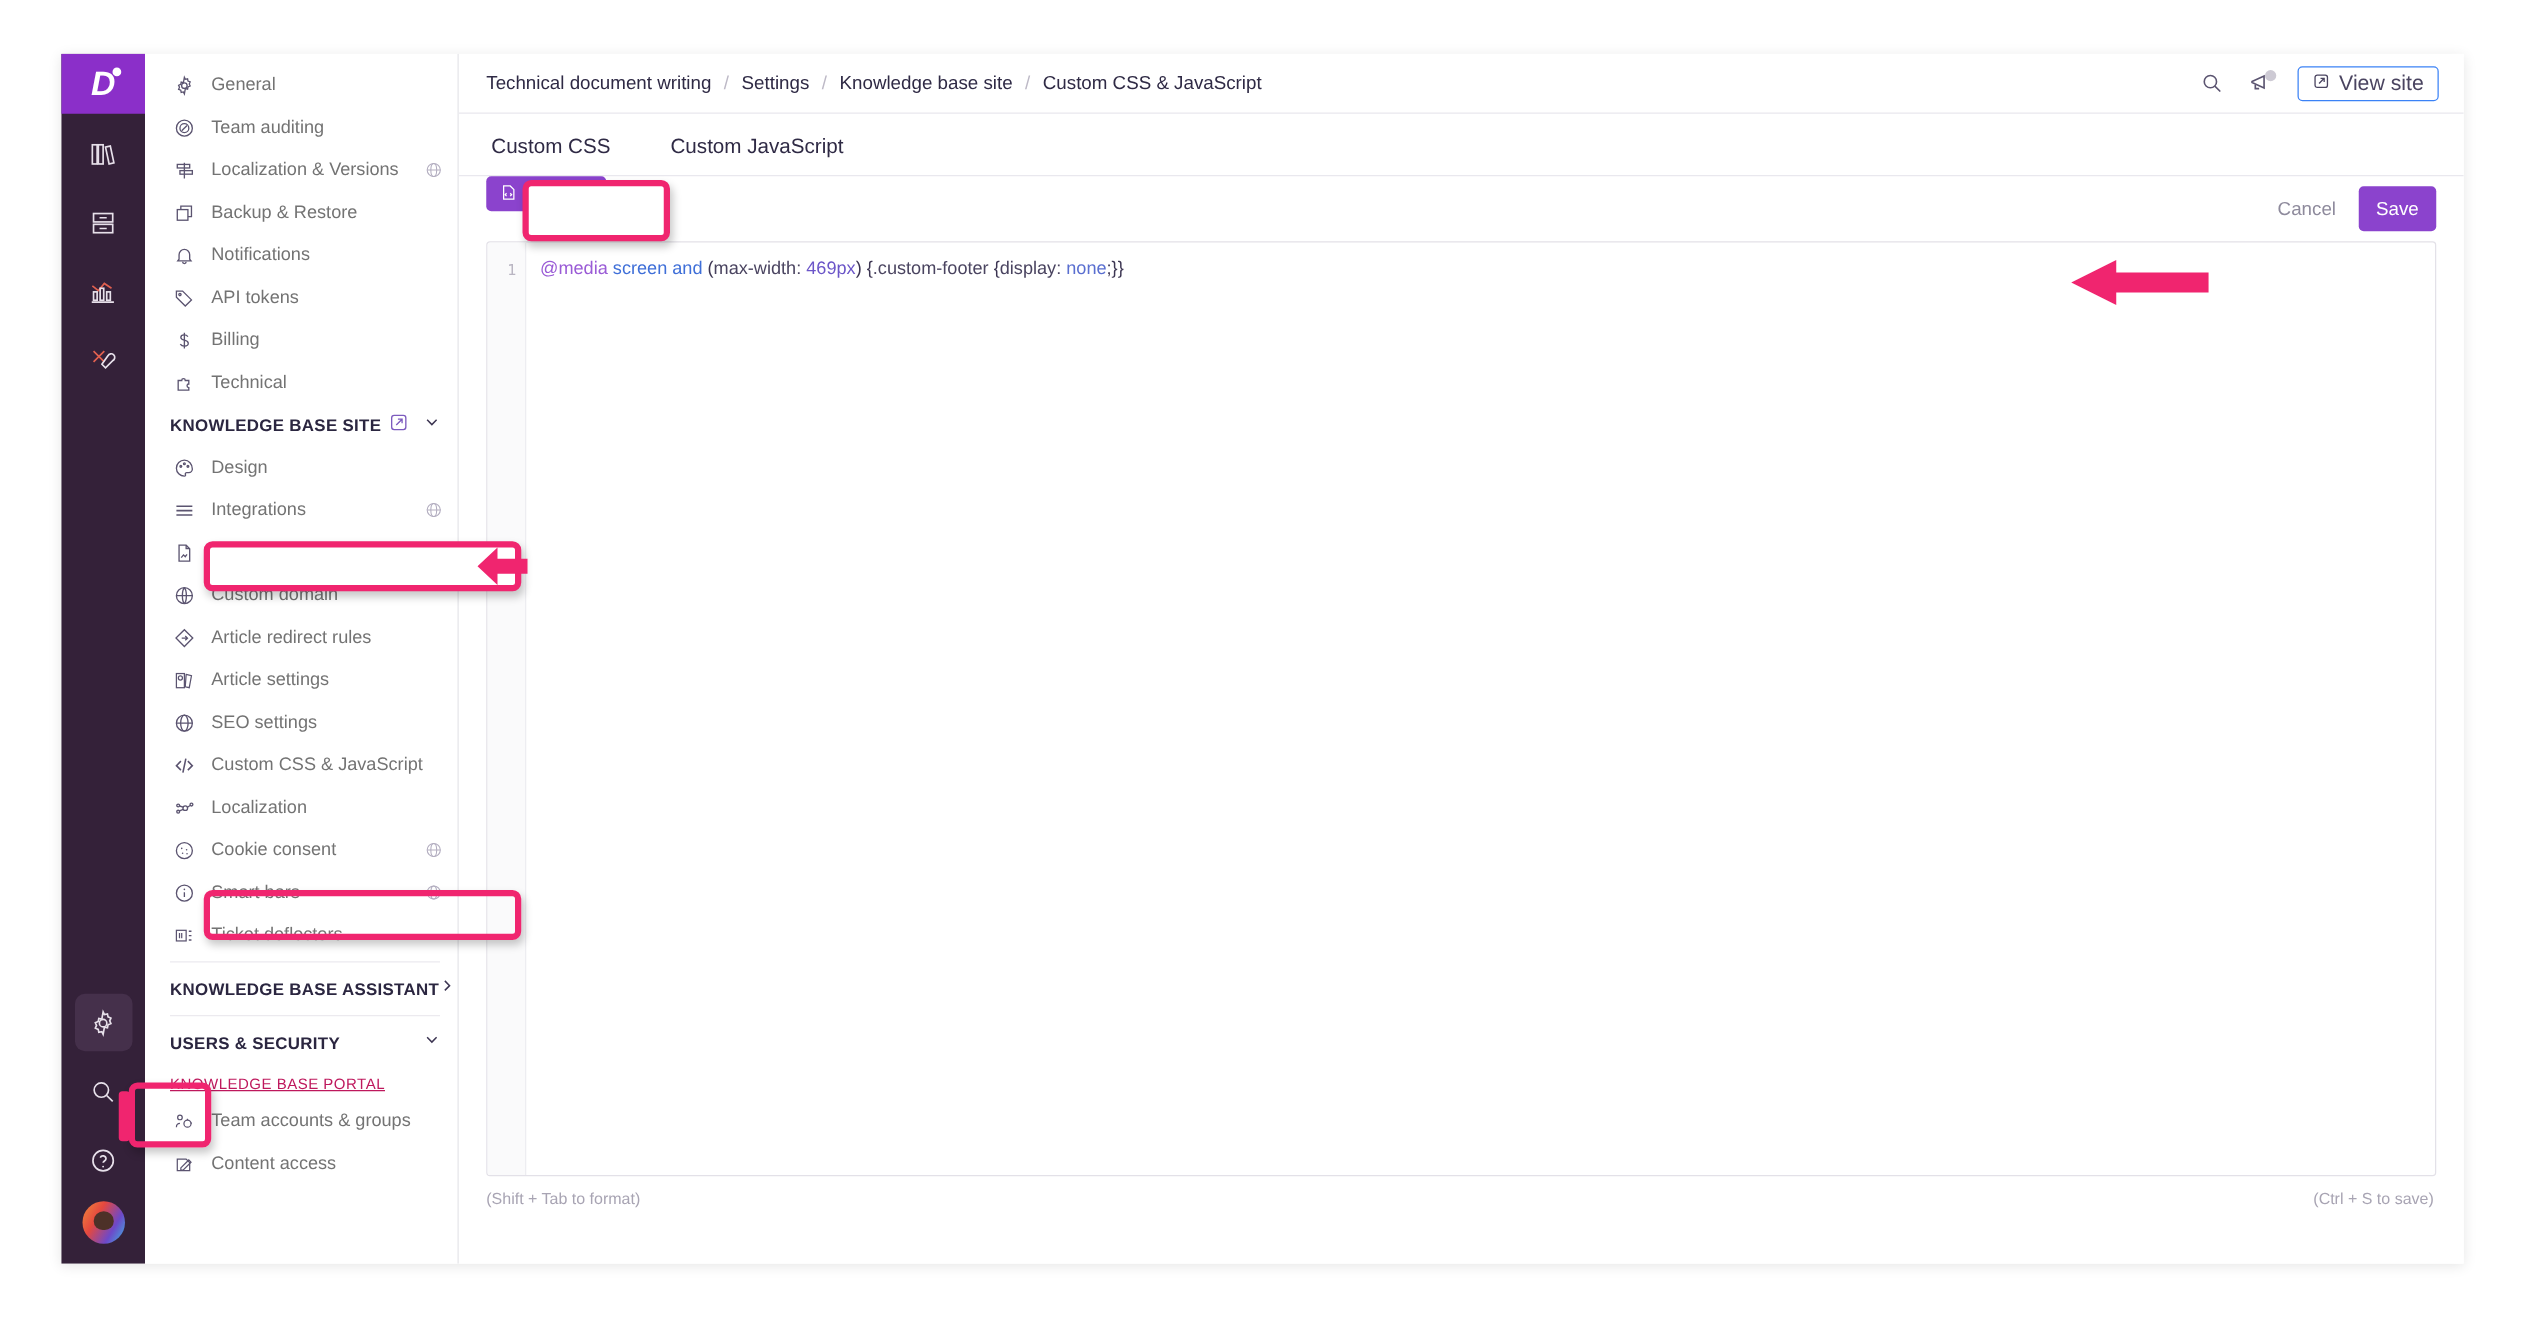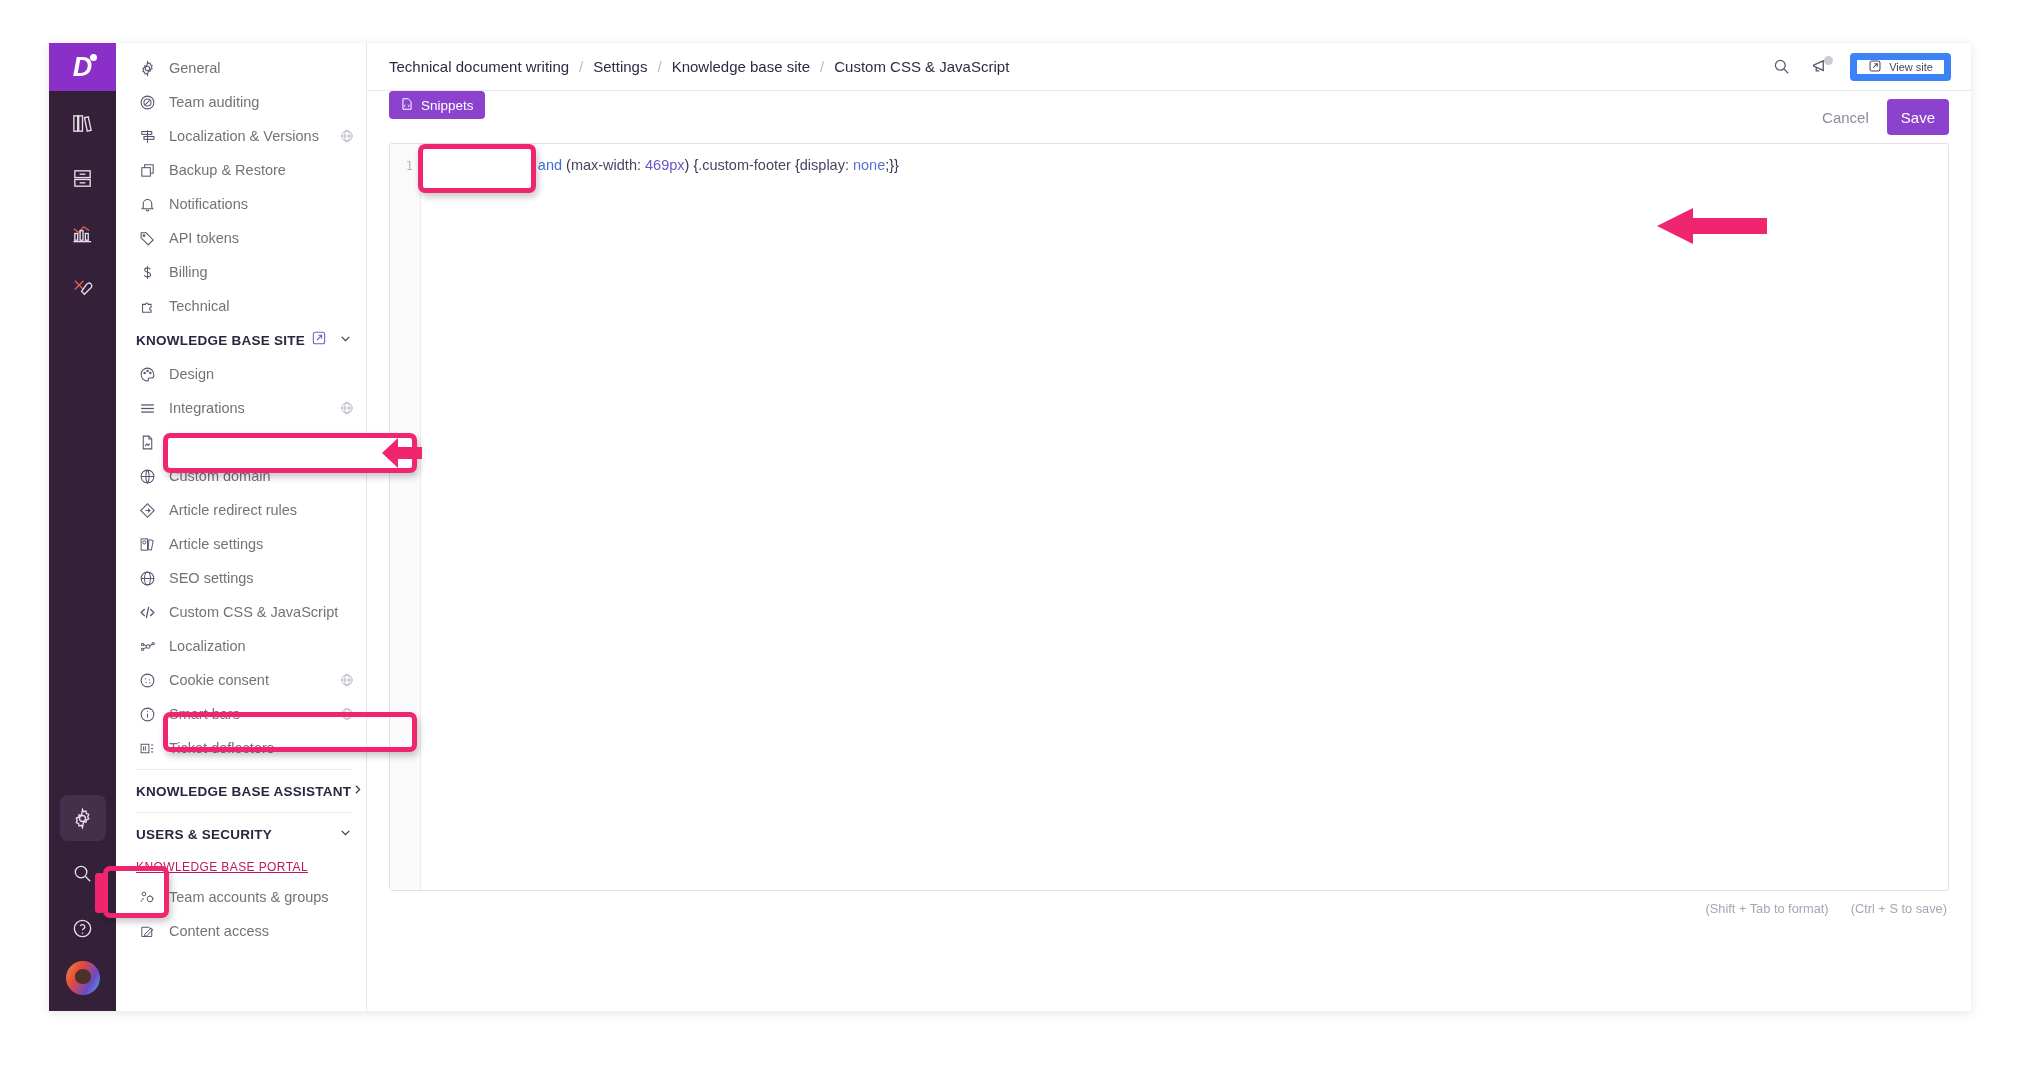--- a/index.html
+++ b/index.html
@@ -153,23 +153,23 @@
   }
   .crumbs { display:flex; align-items:center; font-size: 15px; }
   .crumb { color: #2f2a45; white-space:nowrap; cursor:pointer; }
   .crumb.last { cursor: default; }
   .crumb-sep { color: #bdb9c6; margin: 0 10px; }
   .top-right { margin-left: auto; display:flex; align-items:center; gap: 18px; }
   .top-ico { width: 22px; height: 22px; color:#5b5470; display:flex; align-items:center; justify-content:center; cursor:pointer; position:relative; }
   .top-ico .bdot { position:absolute; right:-1px; top:0px; width:9px;height:9px;border-radius:50%;background:#cdcad4; }
   .viewsite {
     display:flex; align-items:center; gap:7px;
-    border:7px solid #3b82f6; border-radius:4px;
+    border:1px solid #3b82f6; border-radius:4px;
     height:28px; padding: 0 11px;
-    font-size: 11px; color:#4a4460; cursor:pointer; background:#fff;
+    font-size: 17px; color:#4a4460; cursor:pointer; background:#fff;
   }
 
   
   .tabsrow {
     height: 50px; flex: 0 0 50px;
     border-bottom: 1px solid #e9e8ee;
     display:flex; align-items: flex-end;
     padding-left: 22px;
     position: relative;
   }
@@ -239,21 +239,21 @@
   }
   .tk-at { color:#9a5bd6; }
   .tk-kw { color:#3f6fd8; }
   .tk-op { color:#3c3552; }
   .tk-prop { color:#4a4460; }
   .tk-num { color:#6b55c8; }
   .tk-sel { color:#4a4460; }
   .tk-val { color:#5a6fd0; }
   .hints {
     height: 34px; flex:0 0 34px;
-    display:flex; align-items:center; justify-content:flex-end;
+    display:flex; align-items:center; justify-content:space-between;
     gap: 22px;
     font-size: 12.8px; color:#a8a4b3;
     padding-right: 2px;
   }
 
   
   .hl {
     position:absolute;
     border: 5px solid #f0256f;
     border-radius: 7px;
@@ -672,20 +672,24 @@
             <svg width="14" height="14" viewBox="0 0 24 24" fill="none" stroke="currentColor" stroke-width="1.8">
               <rect x="3.5" y="3.5" width="17" height="17" rx="3"></rect>
                 <path d="M9 15l7-7M11 8h5v5"></path>
             </svg>
           </span>
           <span>View site</span>
         </span>
       </div>
     </div>
 
+    <div class="tabsrow">
+      <div class="tab active">Custom CSS</div>
+      <div class="tab">Custom JavaScript</div>
+    </div>
 
     <div class="actionsrow">
       <div class="snippets-btn">
         <span>
           <svg width="14" height="14" viewBox="0 0 24 24" fill="none" stroke="currentColor" stroke-width="1.7">
             <path d="M5 3h9l5 5v13H5z"></path>
               <path d="M9 13l-2 2 2 2M14 13l2 2-2 2"></path>
           </svg>
         </span>
         <span>Snippets</span>

